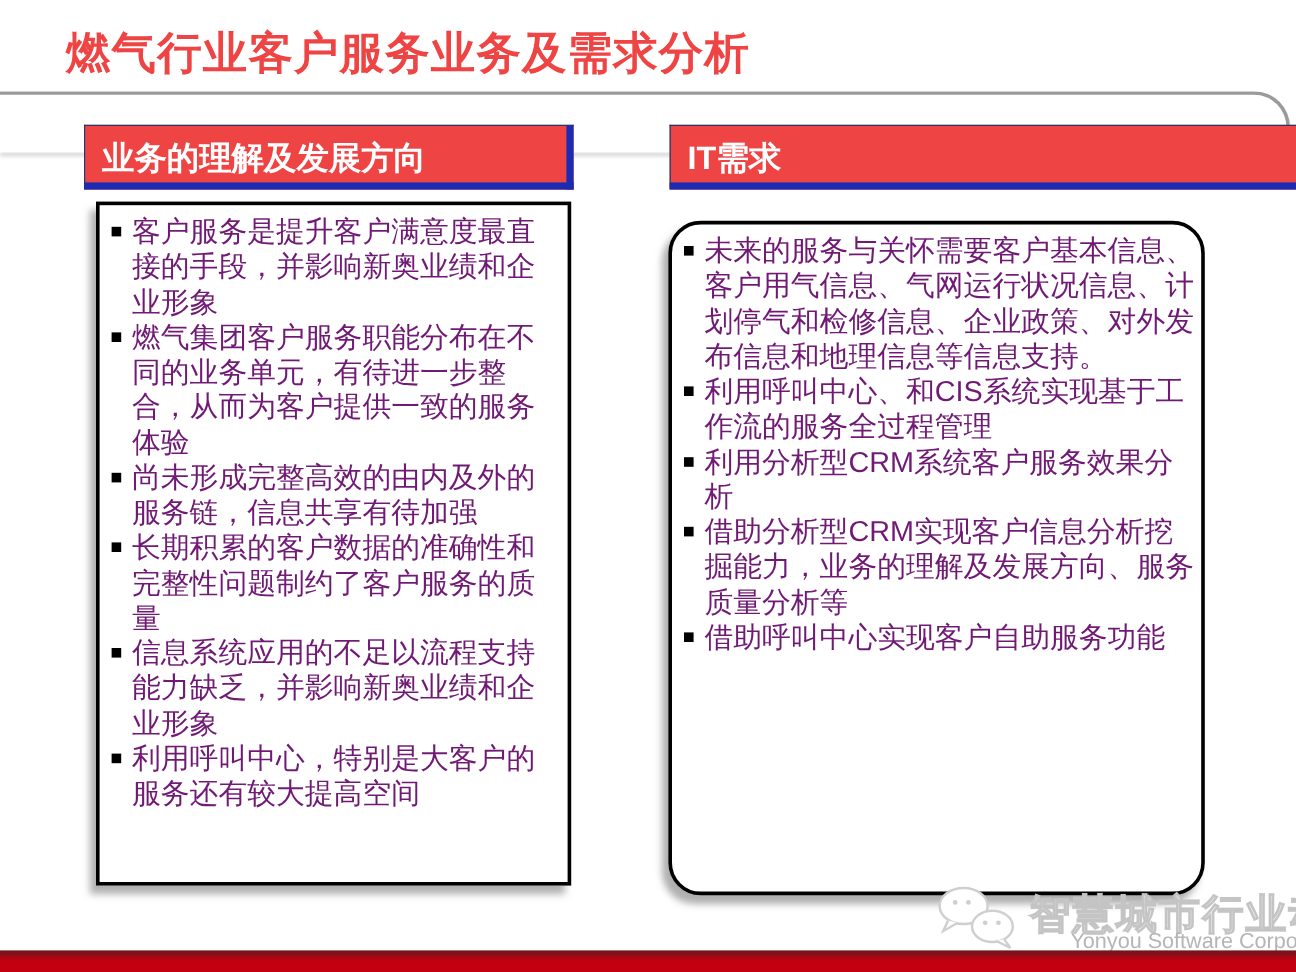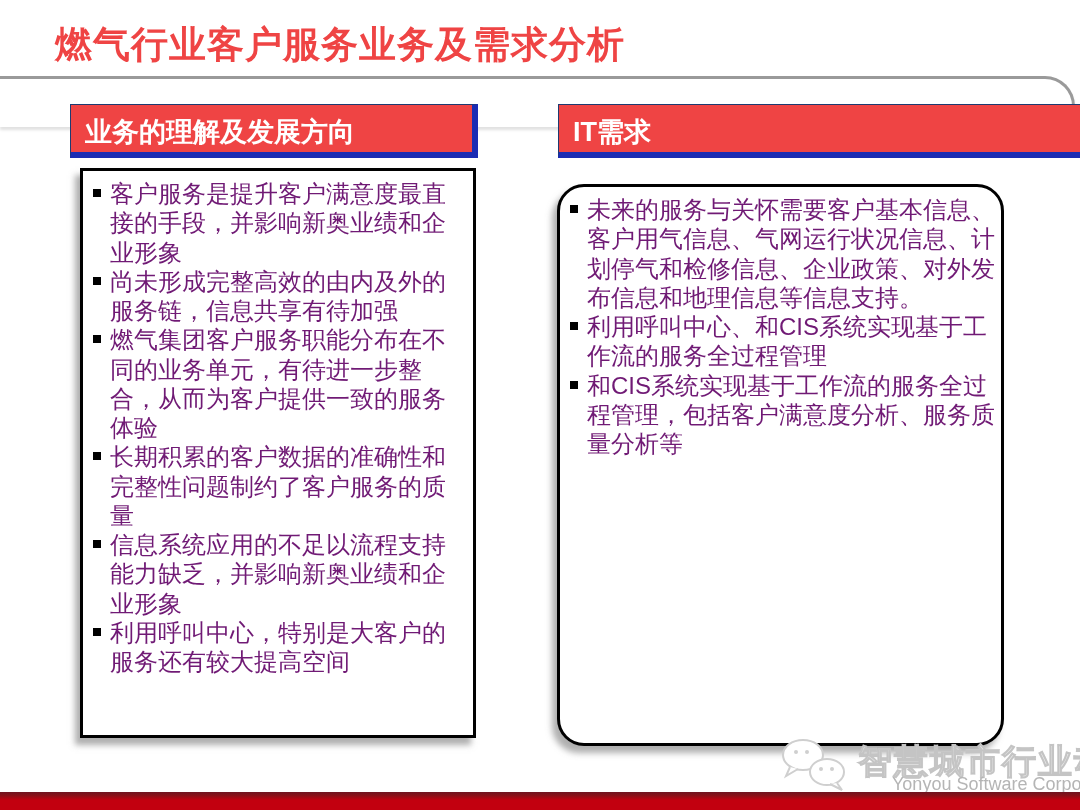--- a/index.html
+++ b/index.html
@@ -71,34 +71,36 @@
 </head>
 <body>
 
 <div class="slide-title">燃气行业客户服务业务及需求分析</div>
 <div class="title-rule"></div>
 
 <div class="panel-header" id="hdr-left">业务的理解及发展方向</div>
 <div class="panel-body" id="body-left">
   <ul>
       <li class="bullet">客户服务是提升客户满意度最直接的手段，并影响新奥业绩和企业形象</li>
+      <li class="bullet">燃气集团客户服务职能分布在不同的业务单元，有待进一步整合，从而为客户提供一致的服务体验</li>
       <li class="bullet">尚未形成完整高效的由内及外的服务链，信息共享有待加强</li>
-      <li class="bullet">燃气集团客户服务职能分布在不同的业务单元，有待进一步整合，从而为客户提供一致的服务体验</li>
       <li class="bullet">长期积累的客户数据的准确性和完整性问题制约了客户服务的质量</li>
       <li class="bullet">信息系统应用的不足以流程支持能力缺乏，并影响新奥业绩和企业形象</li>
       <li class="bullet">利用呼叫中心，特别是大客户的服务还有较大提高空间</li>
     </ul>
 </div>
 
 <div class="panel-header" id="hdr-right">IT需求</div>
 <div class="panel-body" id="body-right">
   <ul>
       <li class="bullet">未来的服务与关怀需要客户基本信息、客户用气信息、气网运行状况信息、计划停气和检修信息、企业政策、对外发布信息和地理信息等信息支持。</li>
       <li class="bullet">利用呼叫中心、和CIS系统实现基于工作流的服务全过程管理</li>
-      <li class="bullet">和CIS系统实现基于工作流的服务全过程管理，包括客户满意度分析、服务质量分析等</li>
+      <li class="bullet">利用分析型CRM系统客户服务效果分析</li>
+      <li class="bullet">借助分析型CRM实现客户信息分析挖掘能力，业务的理解及发展方向、服务质量分析等</li>
+      <li class="bullet">借助呼叫中心实现客户自助服务功能</li>
     </ul>
 </div>
 
 <span class="wm-icon">
   <svg width="80" height="58" viewBox="0 0 80 58" fill="none" xmlns="http://www.w3.org/2000/svg">
     <ellipse cx="27" cy="20" rx="20" ry="15" stroke="#cfcfcf" stroke-width="2" fill="#ffffff"></ellipse>
     <path d="M14 32 L10 41 L22 34" stroke="#cfcfcf" stroke-width="2" fill="#ffffff"></path>
     <circle cx="20" cy="17" r="2" fill="#cfcfcf"></circle>
     <circle cx="31" cy="17" r="2" fill="#cfcfcf"></circle>
     <ellipse cx="51" cy="37" rx="17" ry="13" stroke="#cfcfcf" stroke-width="2" fill="#ffffff"></ellipse>

